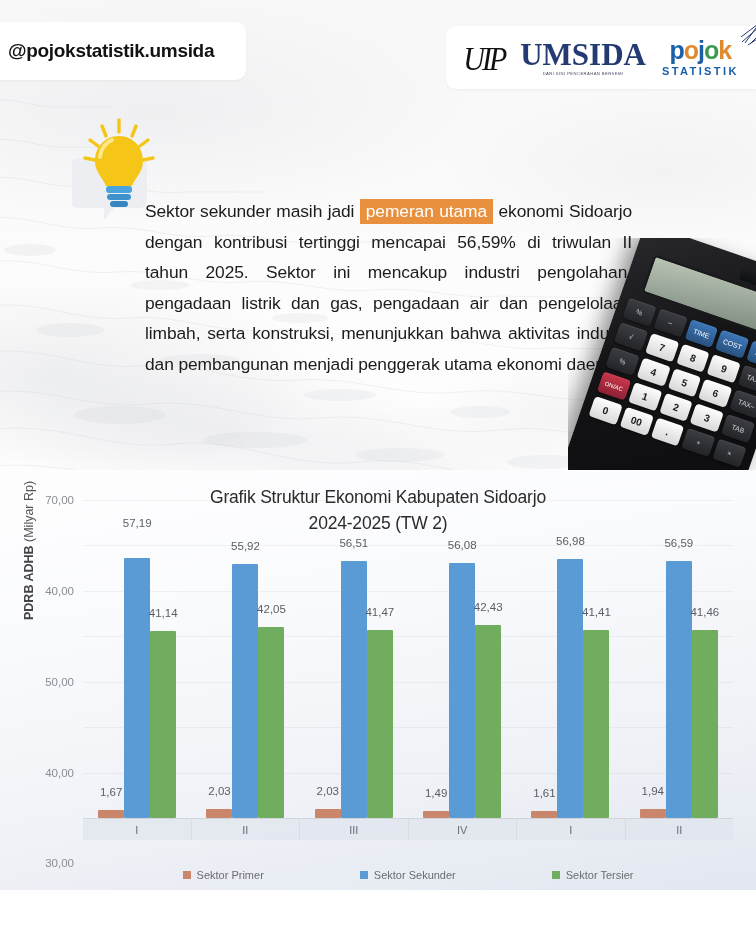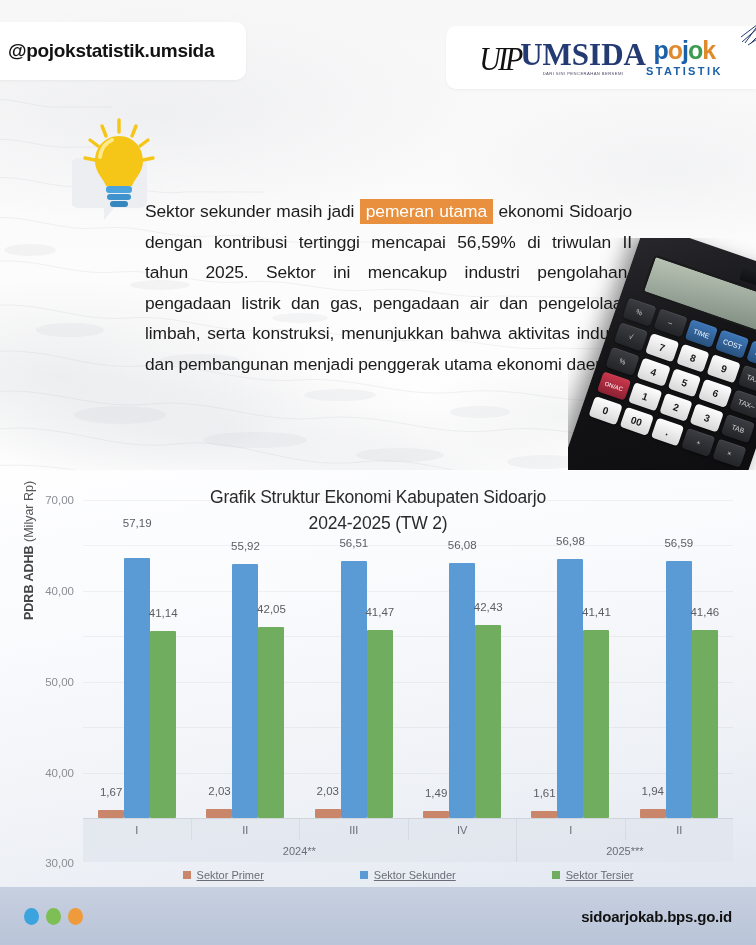--- a/index.html
+++ b/index.html
@@ -59,21 +59,21 @@
     letter-spacing: -0.3px;
   }
 
   .logo-pill {
     position: absolute;
     right: 0; top: 26px;
     width: 310px; height: 63px;
     background: #ffffff;
     border-radius: 10px 0 0 10px;
     display: flex; align-items: center; justify-content: center;
-    gap: 0;
+    gap: 16px;
     box-shadow: 0 1px 3px rgba(0,0,0,.05);
   }
   .logo-uip {
     font-family: "Liberation Serif", serif;
     font-size: 30px;
     font-style: italic;
     color: #111;
     letter-spacing: -3px;
     line-height: 1;
     transform: scaleY(1.15);
@@ -305,21 +305,21 @@
     position: absolute;
     left: 83px; top: 864px;
     width: 650px; height: 22px;
     display: flex;
     align-items: center;
     justify-content: center;
     gap: 96px;
   }
   .legend-item { display:flex; align-items:center; gap:6px; }
   .legend-swatch { width: 8px; height: 8px; display:inline-block; }
-  .legend-label { font-size: 11px; color:#6a6d73;text-decoration:underline; }
+  .legend-label { font-size: 11px; color:#6a6d73; }
 
   
   .footer {
     position: absolute;
     left: 0; bottom: 0;
     width: 756px; height: 58px;
     background: linear-gradient(180deg,#c7d0e0 0%, #b9c4d8 100%);
     display: flex;
     align-items: center;
     justify-content: space-between;
@@ -585,40 +585,28 @@
   </div>
 
   <div class="axis-band" id="axis-band">
       <div class="cell">I</div>
       <div class="cell">II</div>
       <div class="cell">III</div>
       <div class="cell">IV</div>
       <div class="cell">I</div>
       <div class="cell">II</div>
     </div>
-  <div class="year-band" id="year-band">
-      <div class="cell" style="flex: 4 1 0%;">2024**</div>
-      <div class="cell" style="flex: 2 1 0%;">2025***</div>
-    </div>
   <div class="legend" id="legend">
       <div class="legend-item">
         <span class="legend-swatch" style="background: rgb(201, 134, 107);"></span>
         <span class="legend-label">Sektor Primer</span>
       </div>
       <div class="legend-item">
         <span class="legend-swatch" style="background: rgb(91, 155, 213);"></span>
         <span class="legend-label">Sektor Sekunder</span>
       </div>
       <div class="legend-item">
         <span class="legend-swatch" style="background: rgb(112, 173, 95);"></span>
         <span class="legend-label">Sektor Tersier</span>
       </div>
     </div>
 
-  <div class="footer">
-    <div class="dots" id="footer-dots">
-        <span class="dot" style="background: rgb(59, 163, 221);"></span>
-        <span class="dot" style="background: rgb(125, 191, 84);"></span>
-        <span class="dot" style="background: rgb(239, 154, 59);"></span>
-      </div>
-    <div class="footer-url">sidoarjokab.bps.go.id</div>
-  </div>
 </div>
 
 </body></html>

